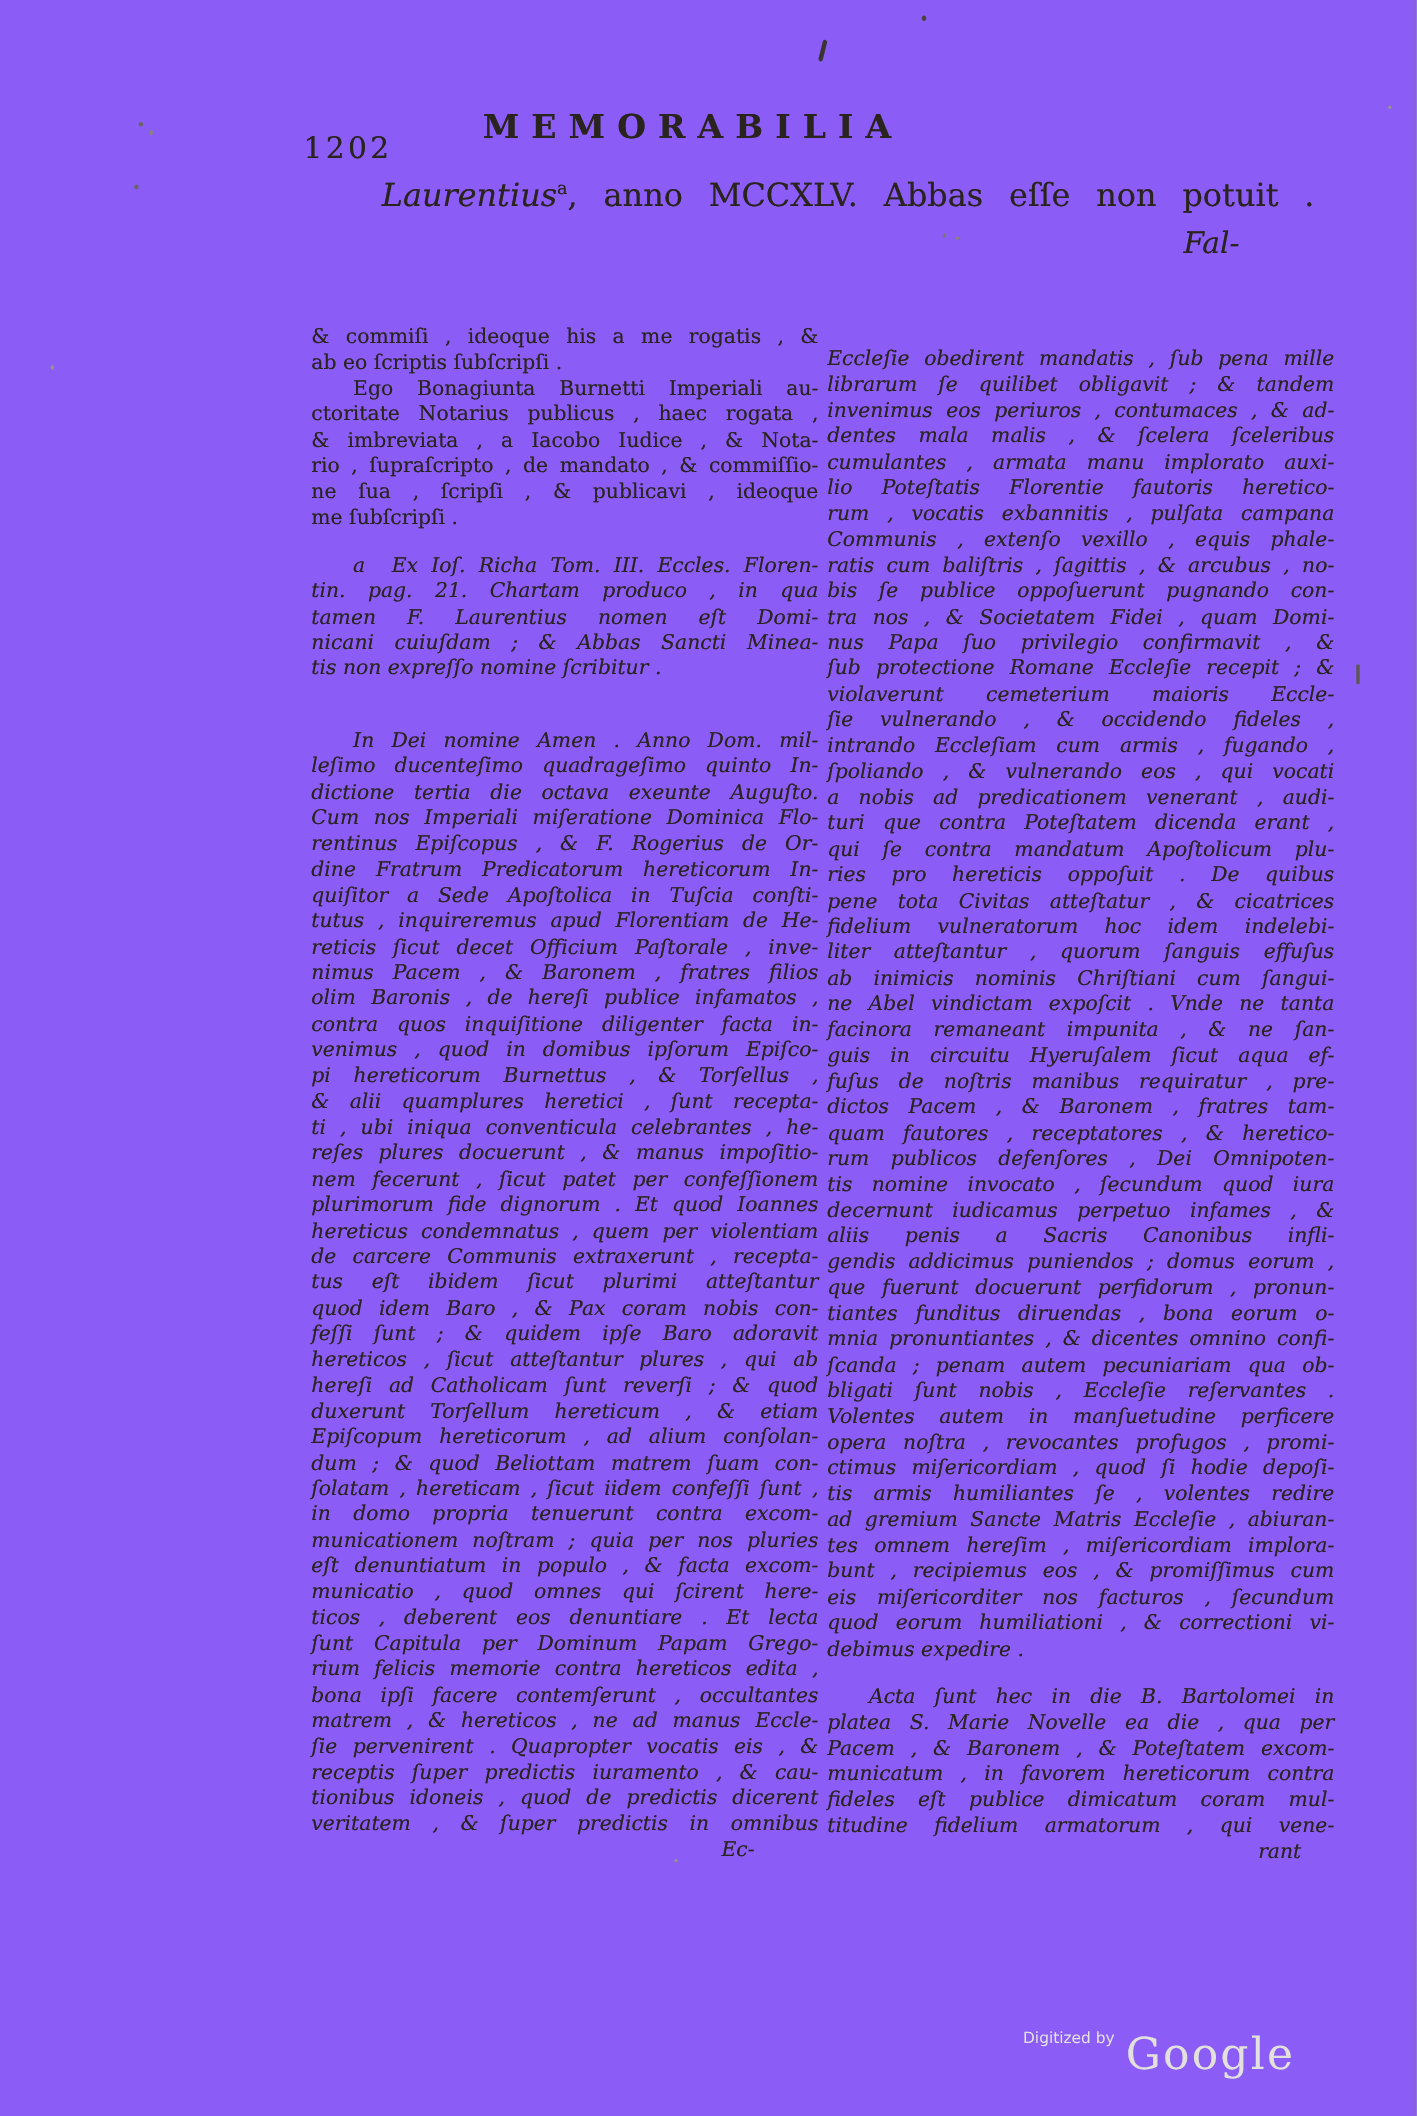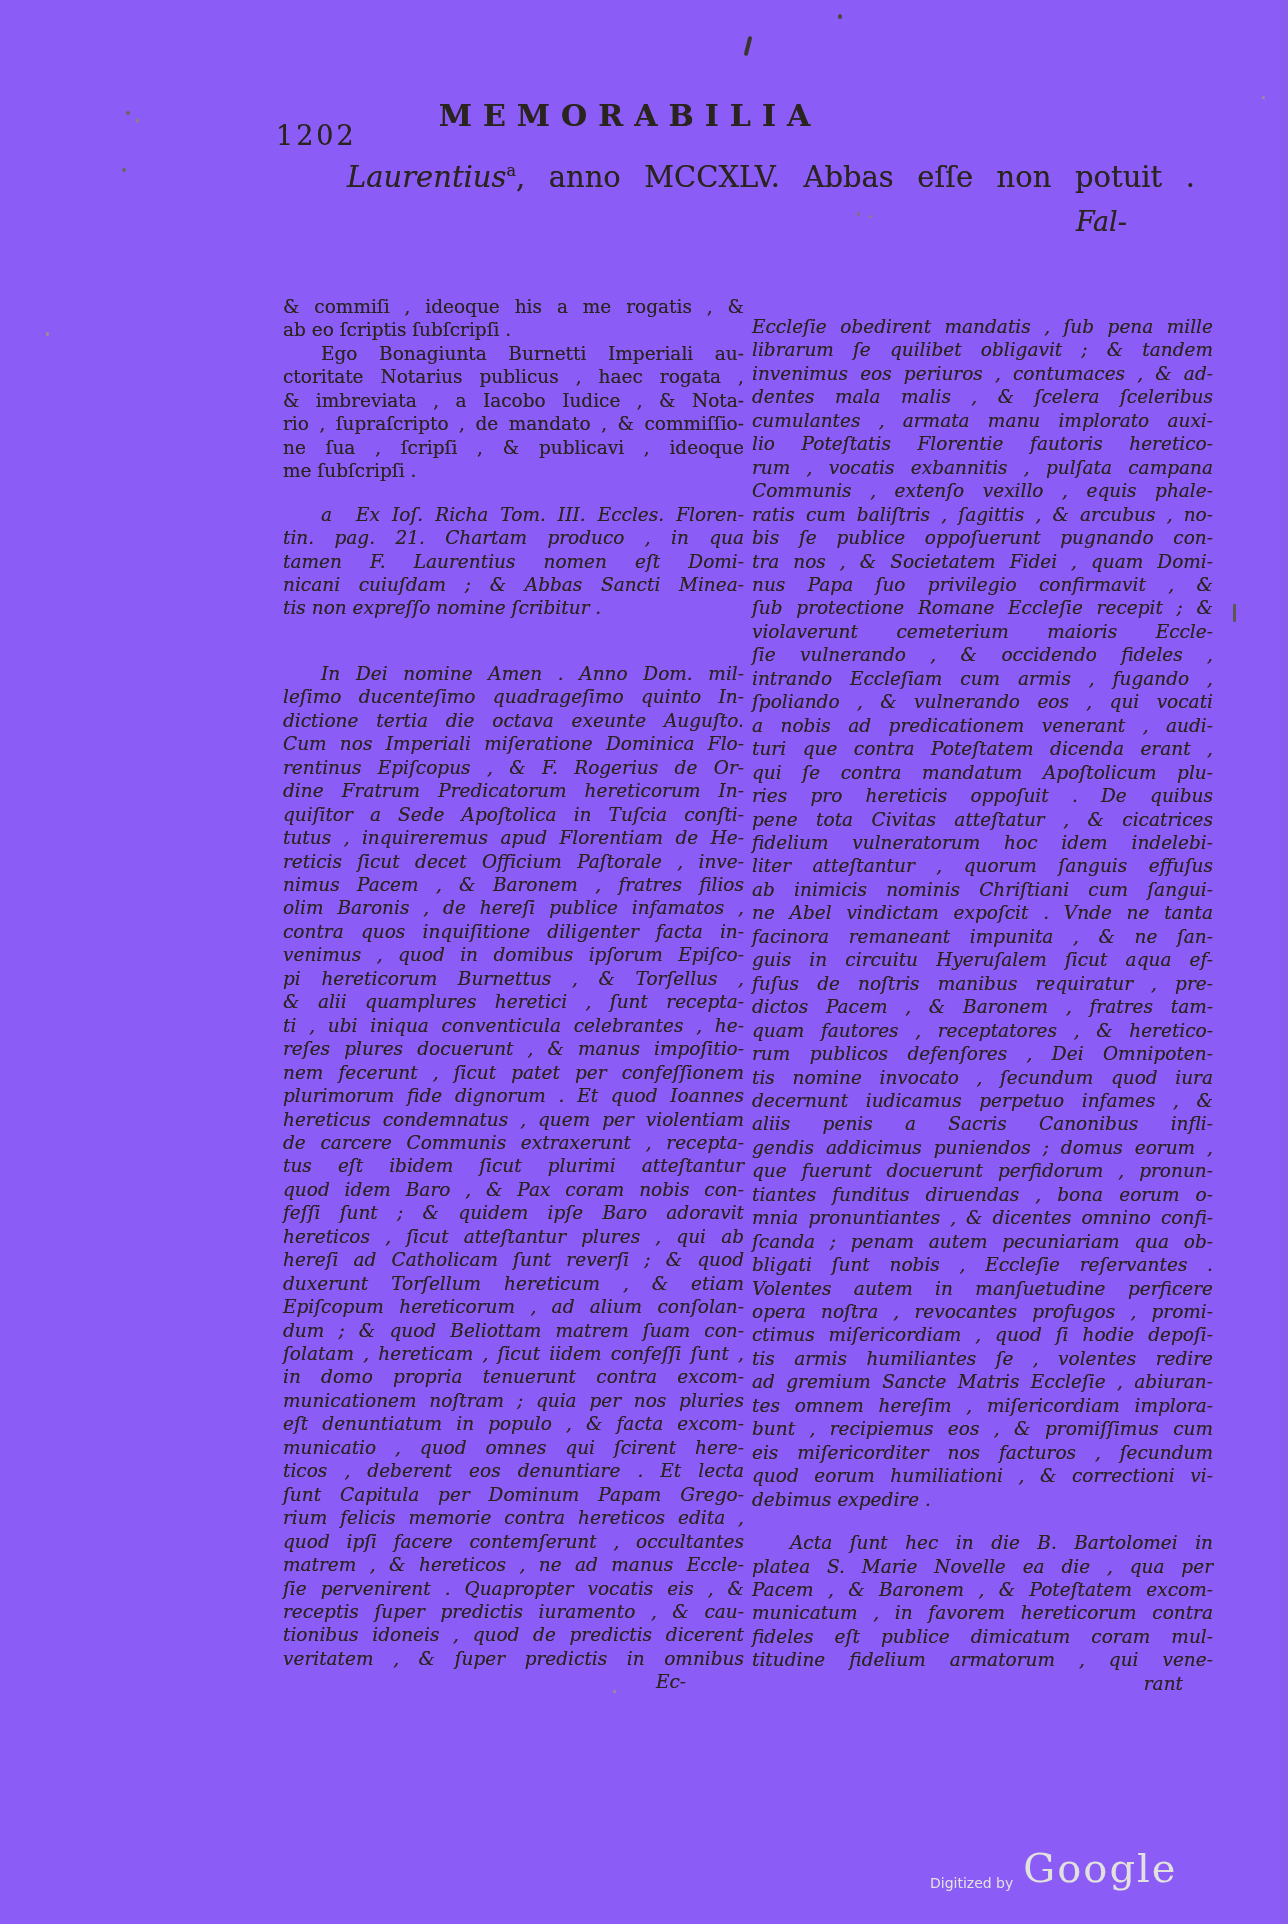--- a/index.html
+++ b/index.html
@@ -29,21 +29,21 @@
   .para{margin:0;}
   .para.italic{font-style:italic;margin-top:20px;}
   .line{text-align:justify;text-align-last:justify;white-space:normal;}
   .line.last{text-align-last:left;}
   .line.indent{text-indent:38px;}
   .catchword{font-style:italic;text-align:right;}
   .catchword.left-col{padding-right:58px;}
   .catchword.right-col{padding-right:30px;}
 
   
-  .watermark{position:absolute;left:930px;top:1845px;display:flex;align-items:flex-end;gap:10px;}
+  .watermark{position:absolute;left:930px;top:1845px;display:flex;align-items:flex-start;gap:10px;}
   .wm-small{font-family:"DejaVu Sans","Liberation Sans",sans-serif;font-size:14px;color:#e4e3df;}
   .wm-logo{font-size:40px;color:#e2e1dd;letter-spacing:2px;}
 
   
   .speck{position:absolute;background:#4a443d;border-radius:50%;}
   .sp1{left:746px;top:36px;width:4px;height:20px;border-radius:2px;transform:rotate(14deg);background:#3a352f;}
   .sp2{left:838px;top:14px;width:4px;height:5px;}
   .sp3{left:126px;top:111px;width:4px;height:4px;background:#6b655d;}
   .sp4{left:136px;top:118px;width:3px;height:5px;background:#8a847b;}
   .sp5{left:122px;top:168px;width:4px;height:4px;background:#6b655d;}
@@ -121,21 +121,21 @@
             <div class="line">Epiſcopum hereticorum , ad alium conſolan-</div>
             <div class="line">dum ; &amp; quod Beliottam matrem ſuam con-</div>
             <div class="line">ſolatam , hereticam , ſicut iidem confeſſi ſunt ,</div>
             <div class="line">in domo propria tenuerunt contra excom-</div>
             <div class="line">municationem noſtram ; quia per nos pluries</div>
             <div class="line">eſt denuntiatum in populo , &amp; facta excom-</div>
             <div class="line">municatio , quod omnes qui ſcirent here-</div>
             <div class="line">ticos , deberent eos denuntiare . Et lecta</div>
             <div class="line">ſunt Capitula per Dominum Papam Grego-</div>
             <div class="line">rium felicis memorie contra hereticos edita ,</div>
-            <div class="line">quod ipſi facere contemſerunt , occultantes</div>
+            <div class="line">bona ipſi facere contemſerunt , occultantes</div>
             <div class="line">matrem , &amp; hereticos , ne ad manus Eccle-</div>
             <div class="line">ſie pervenirent . Quapropter vocatis eis , &amp;</div>
             <div class="line">receptis ſuper predictis iuramento , &amp; cau-</div>
             <div class="line">tionibus idoneis , quod de predictis dicerent</div>
             <div class="line">veritatem , &amp; ſuper predictis in omnibus</div>
           </div>
         </div>
       <div class="catchword left-col">Ec-</div>
     </div>
     <div class="col">

